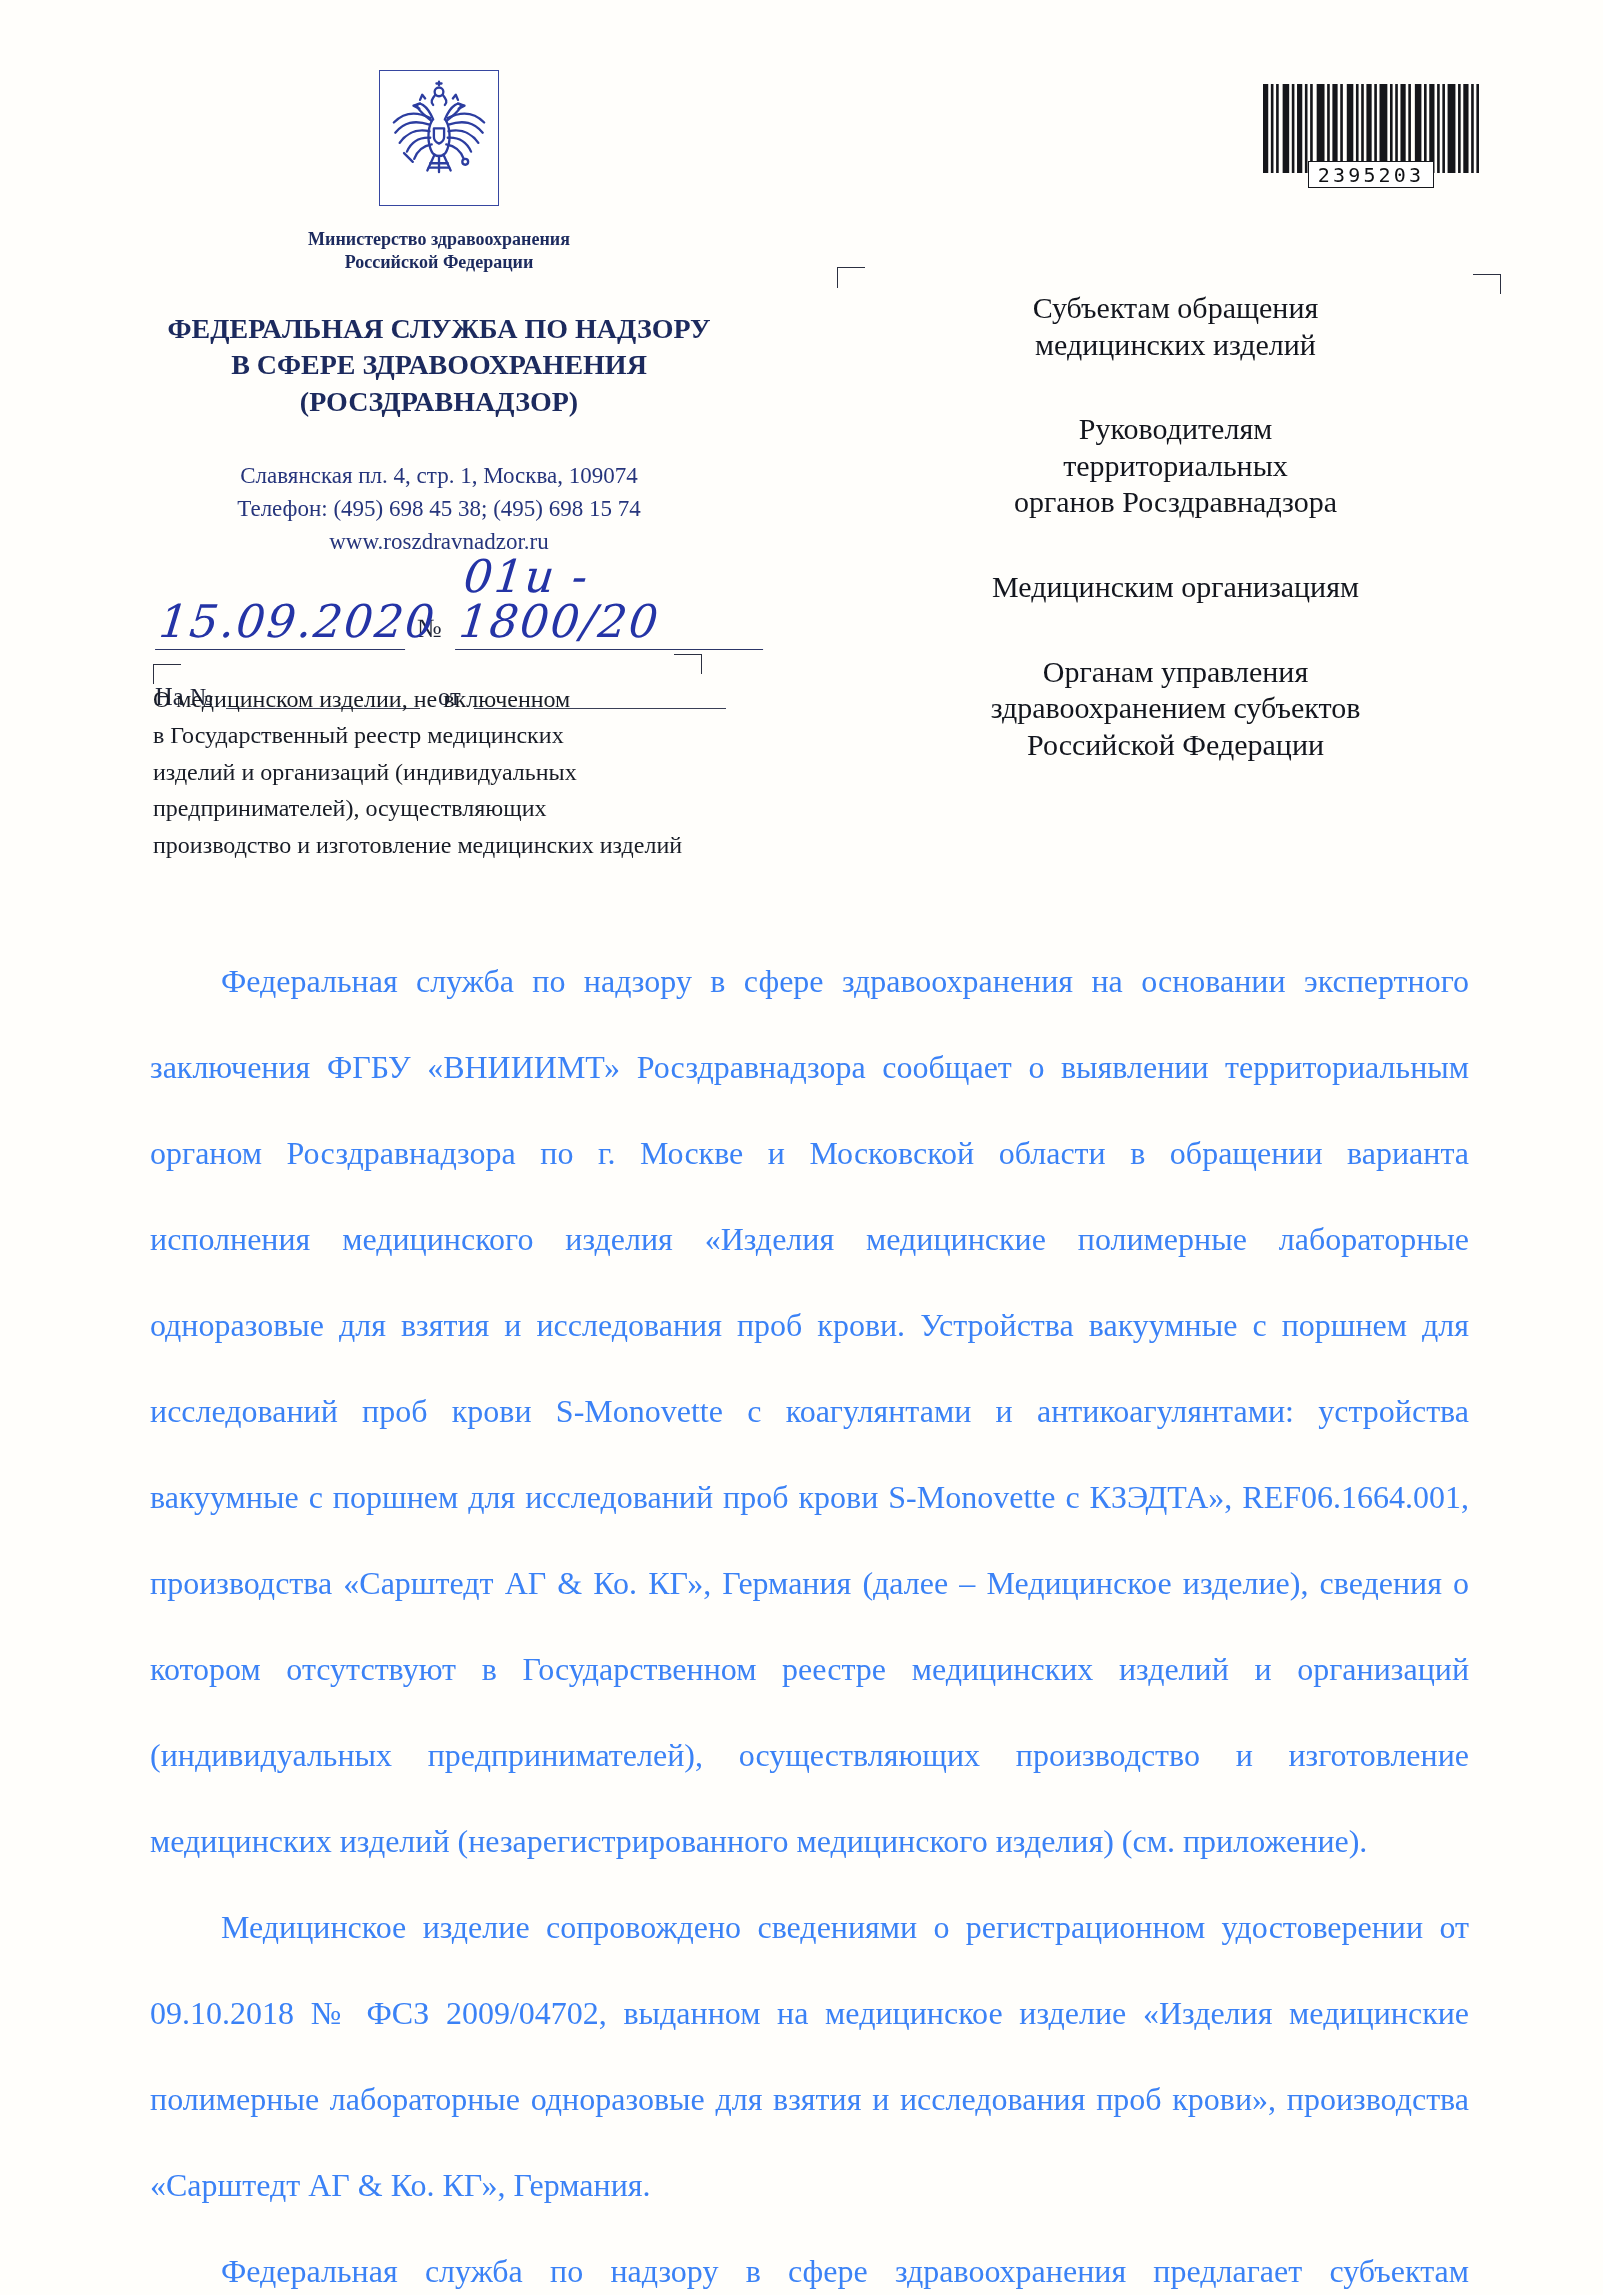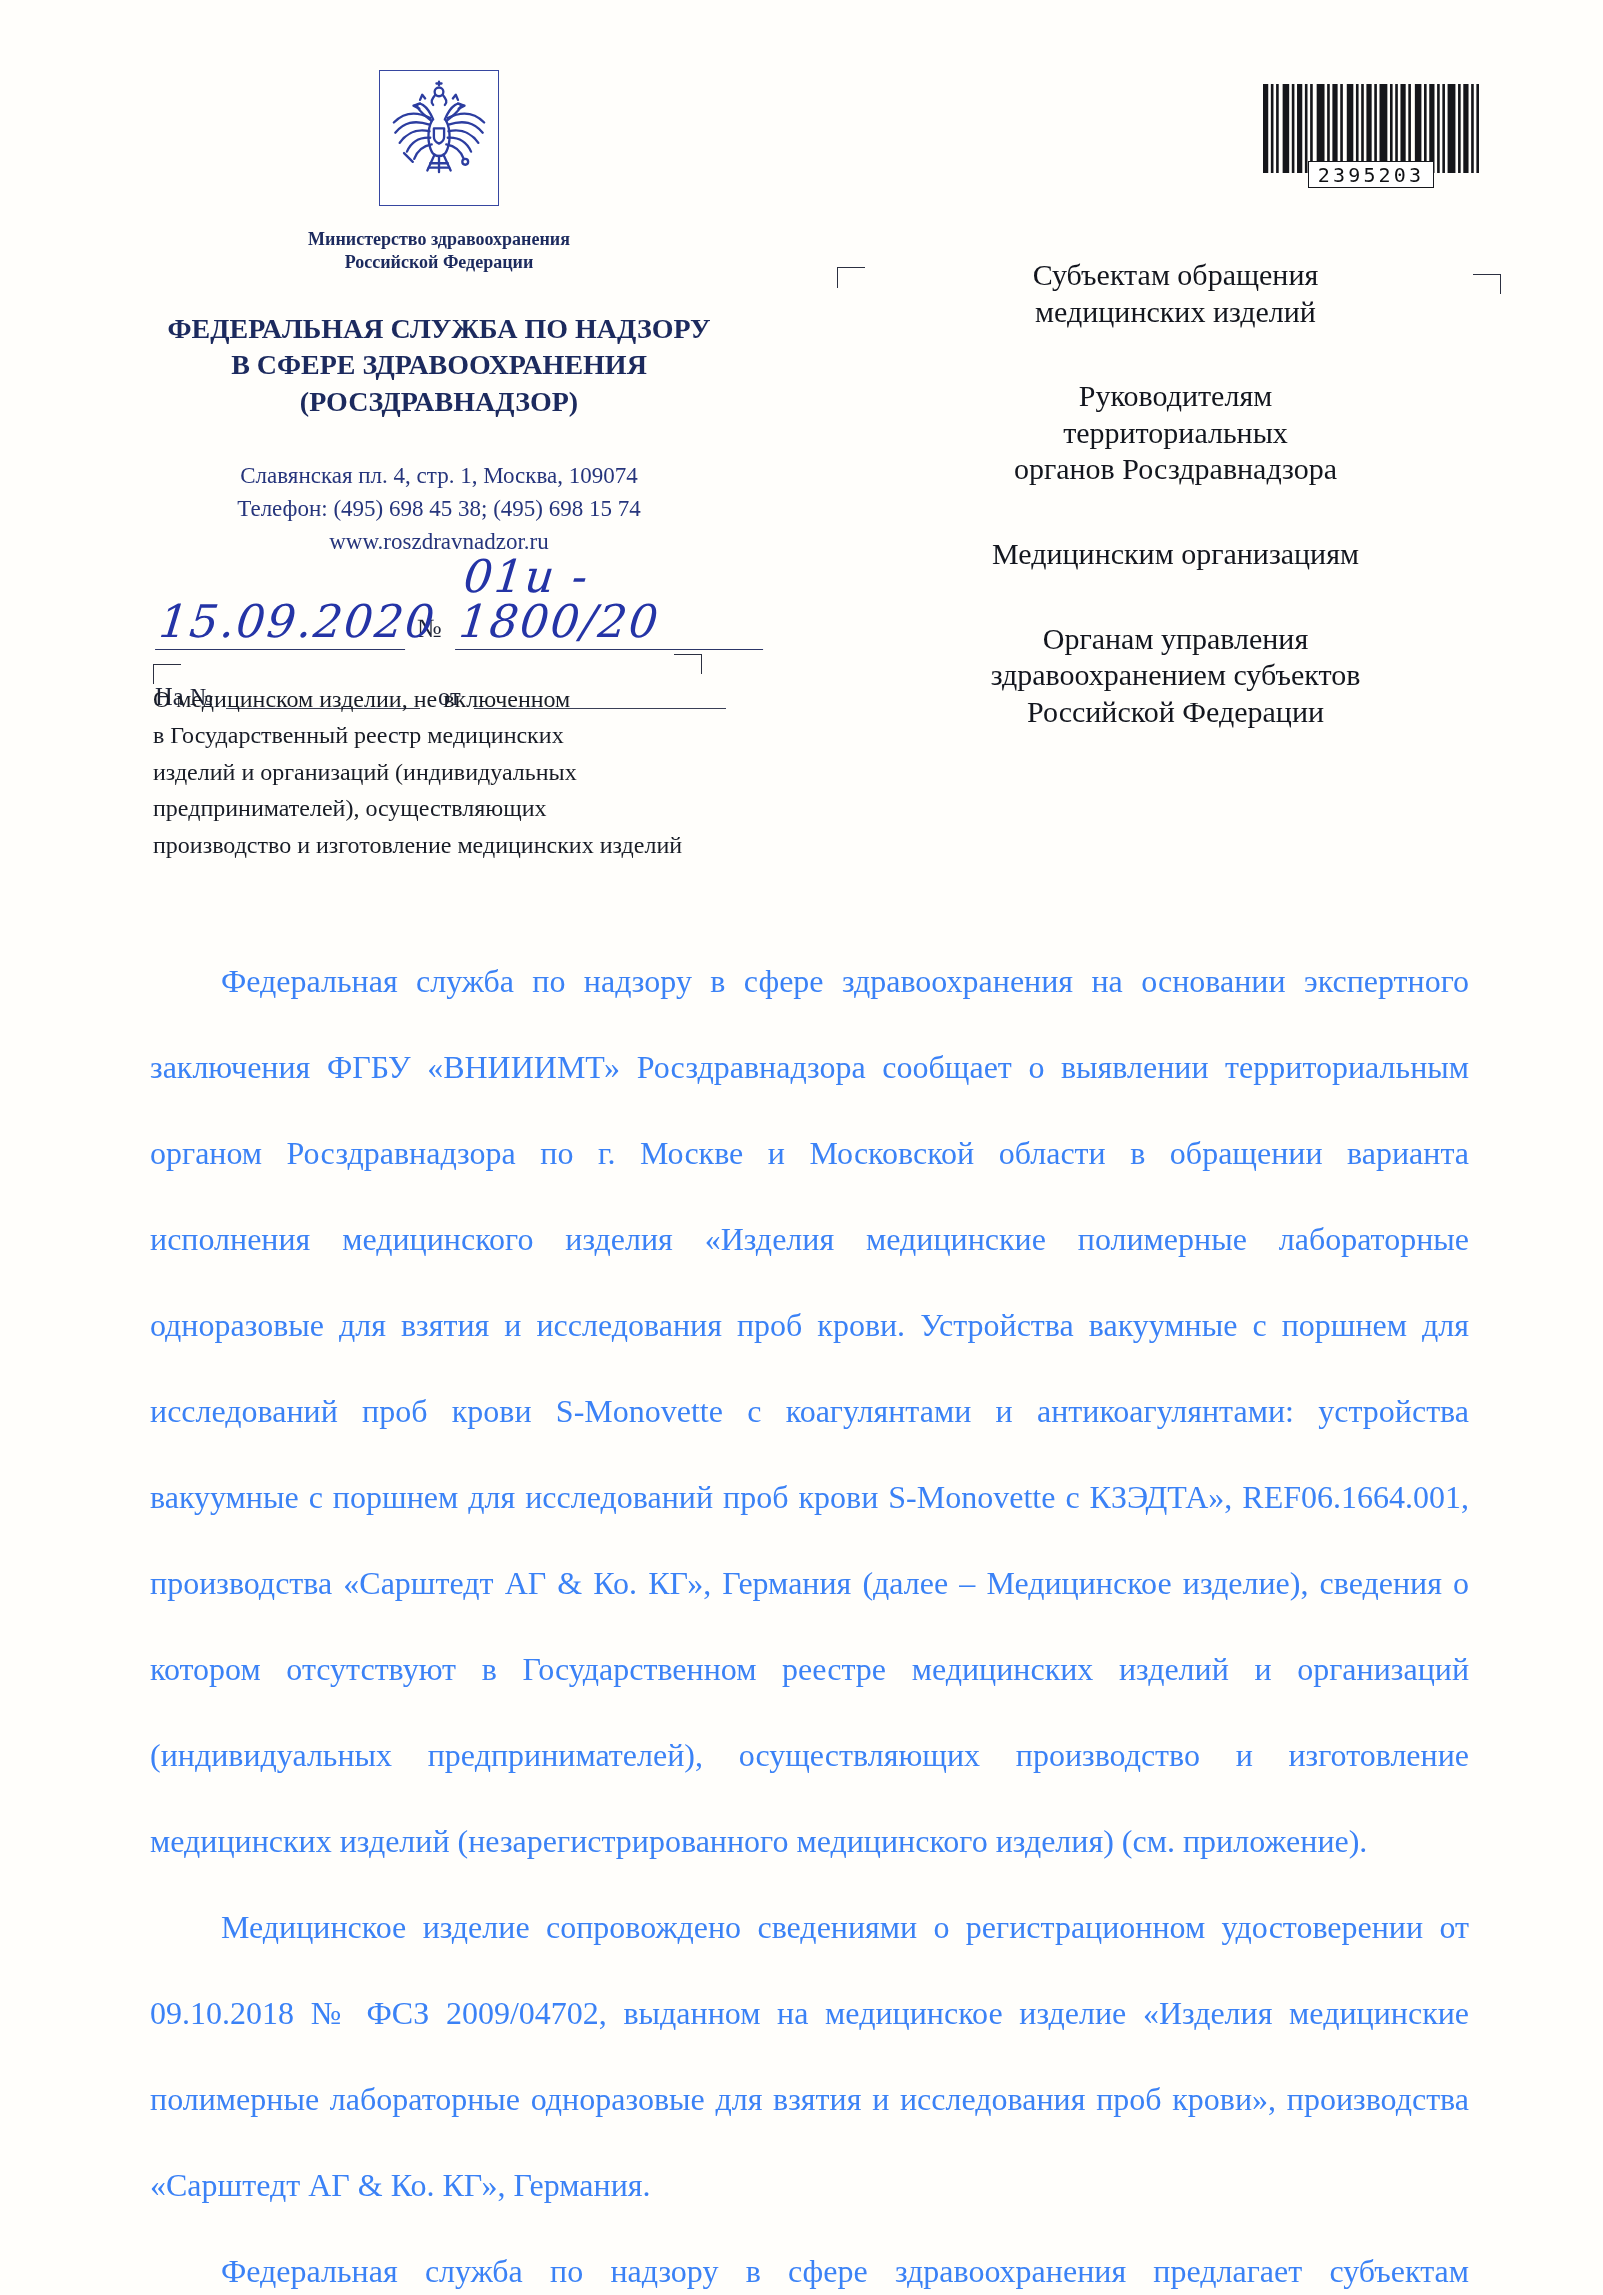--- a/index.html
+++ b/index.html
@@ -52,21 +52,21 @@
   .barcode{position:absolute;left:1263px;top:84px;width:216px;text-align:center;}
   .barcode-bars{width:216px;height:89px;display:block;}
   .barcode-number{
     display:inline-block;position:relative;background:#fff;
     border:1.3px solid #16181d;margin-top:-22px;padding:1.3px 9px 0;
     font-family:"DejaVu Sans Mono",monospace;font-size:20px;letter-spacing:3.2px;color:#101215;
   }
 
   
   .recipients{position:absolute;left:859px;top:257px;width:633px;text-align:center;font-size:30px;line-height:1.22;color:#13161e;}
-  .recipient{white-space:pre-line;margin-bottom:48px;}
+  .recipient{white-space:pre-line;margin-bottom:48px;margin-top:33px;}
   .rc-l{left:-22px;top:10.3px;}
   .rc-r{right:-9px;top:17px;}
 
   
   .body-text{
     position:absolute;left:150px;top:938px;width:1319px;
     font-size:32px;line-height:86px;text-align:justify;color:#3b82f6;
   }
   .para{text-indent:71px;margin:0;padding:0;}
   .justify-last{text-align-last:justify;}

